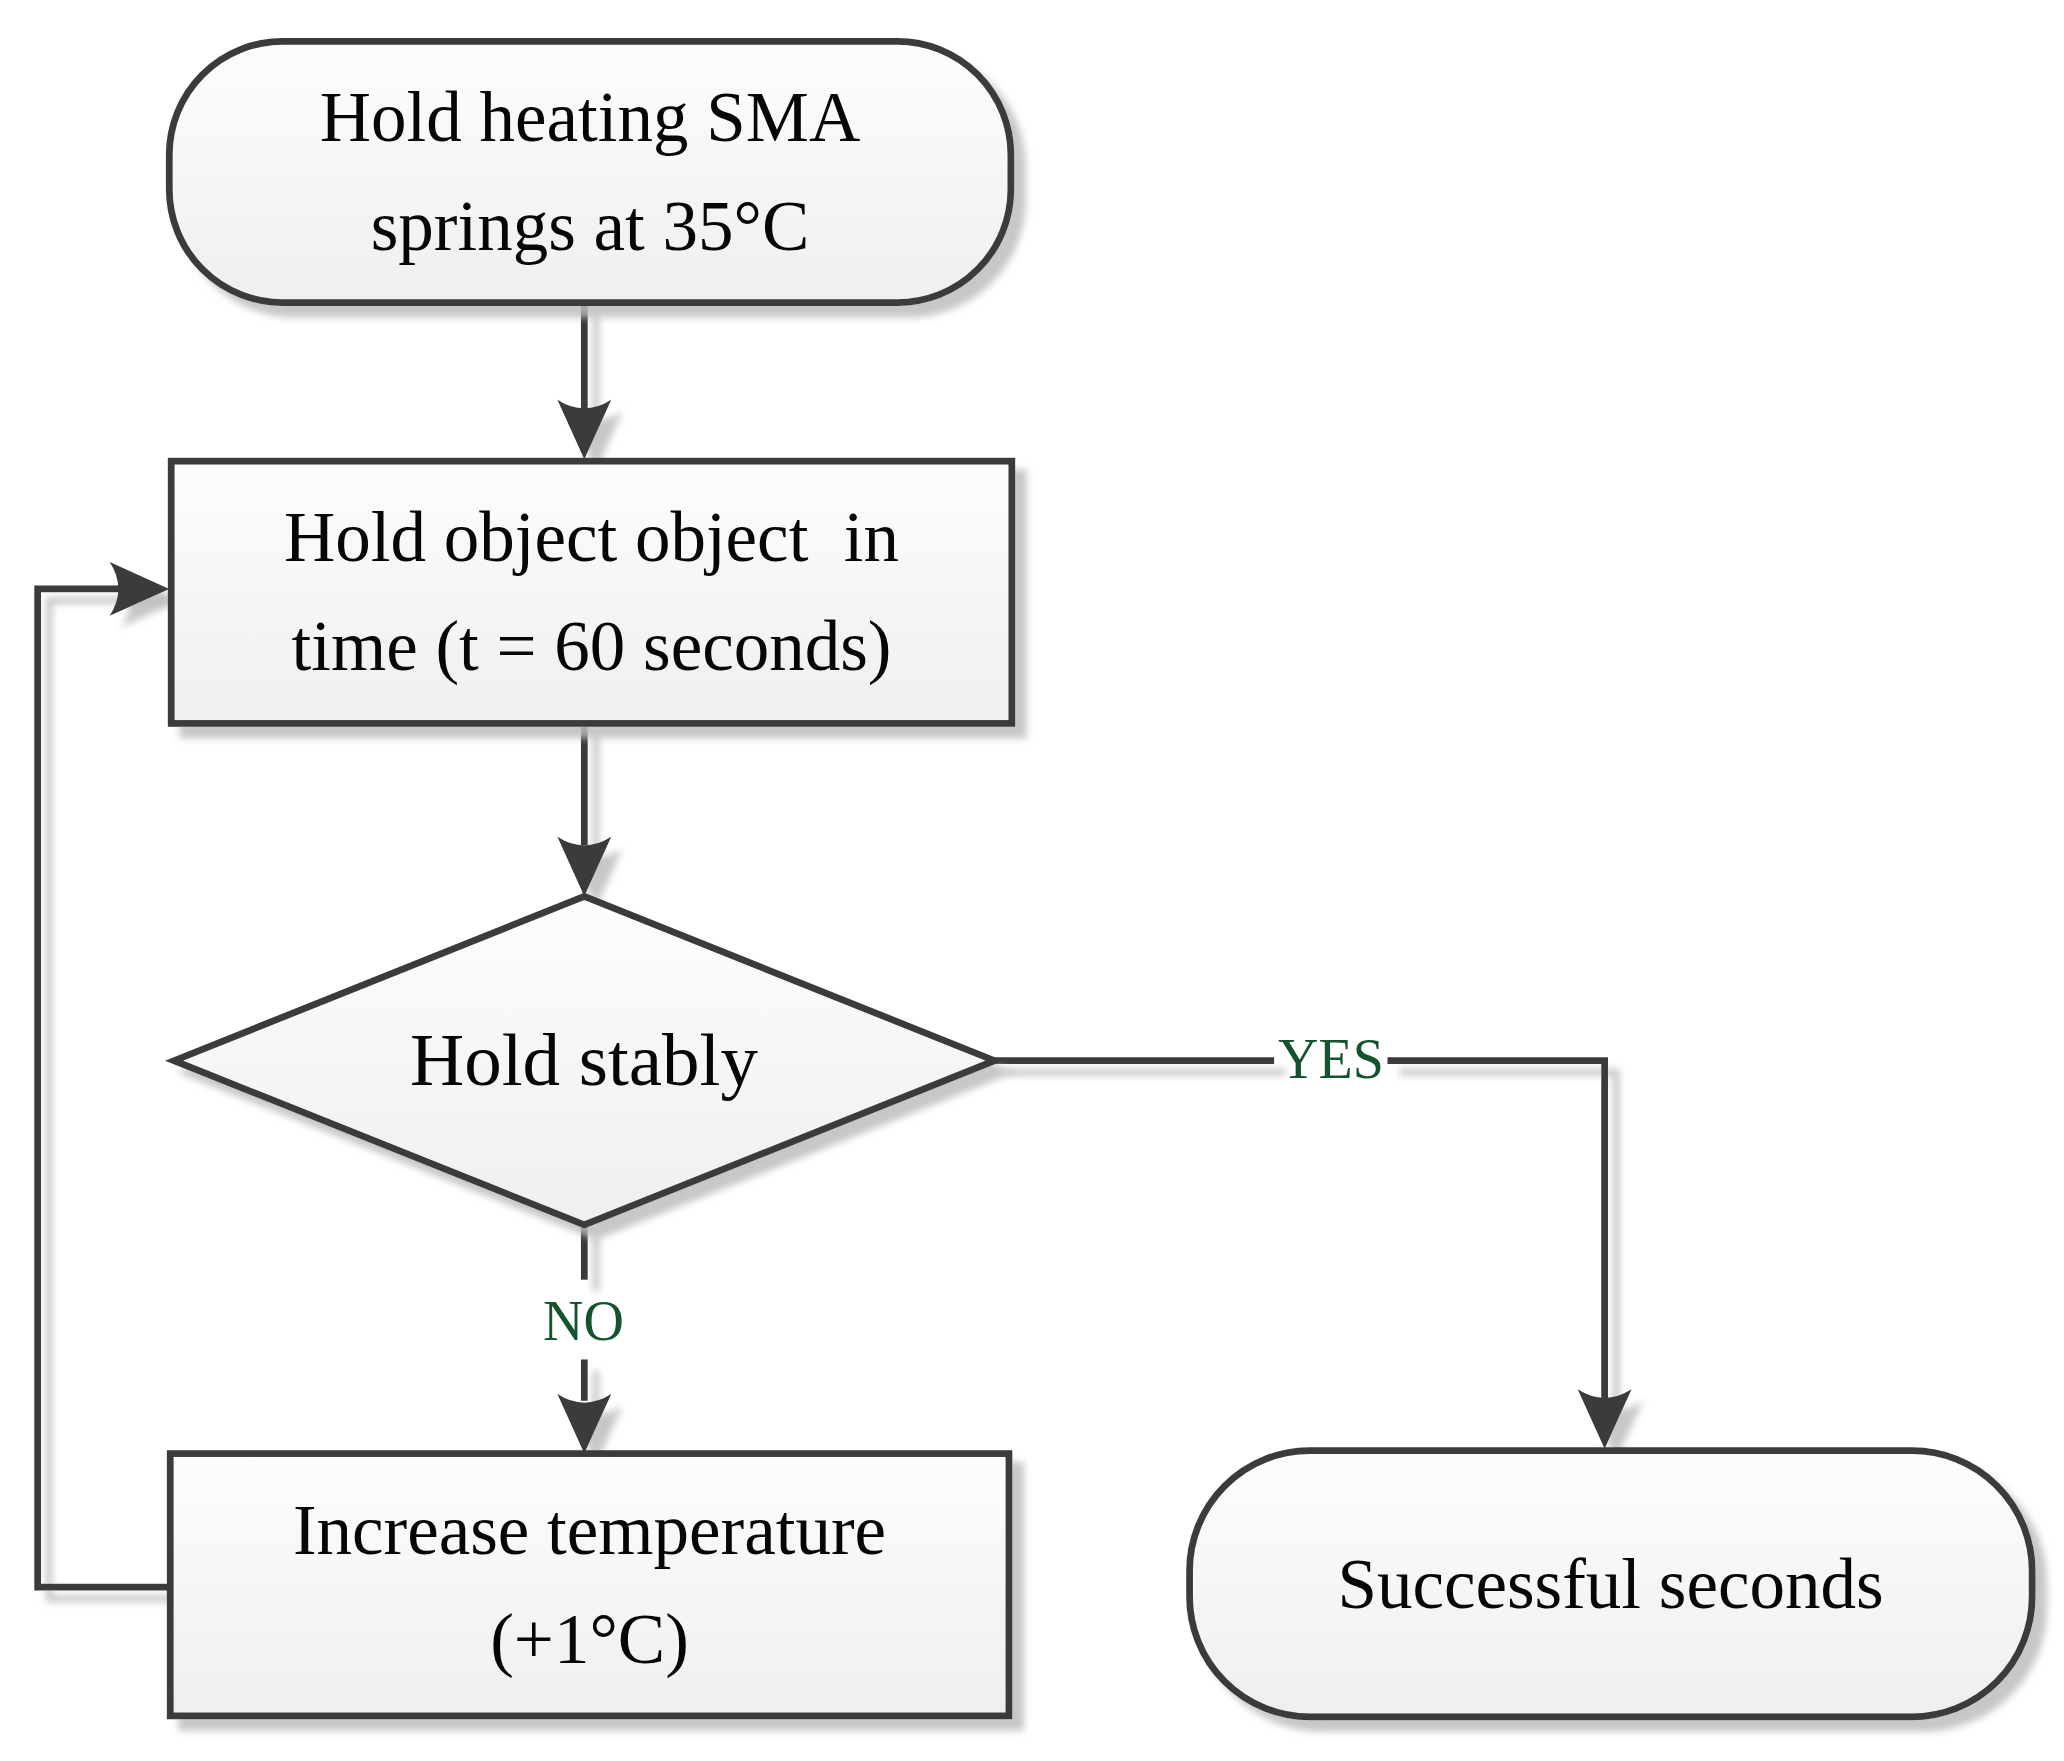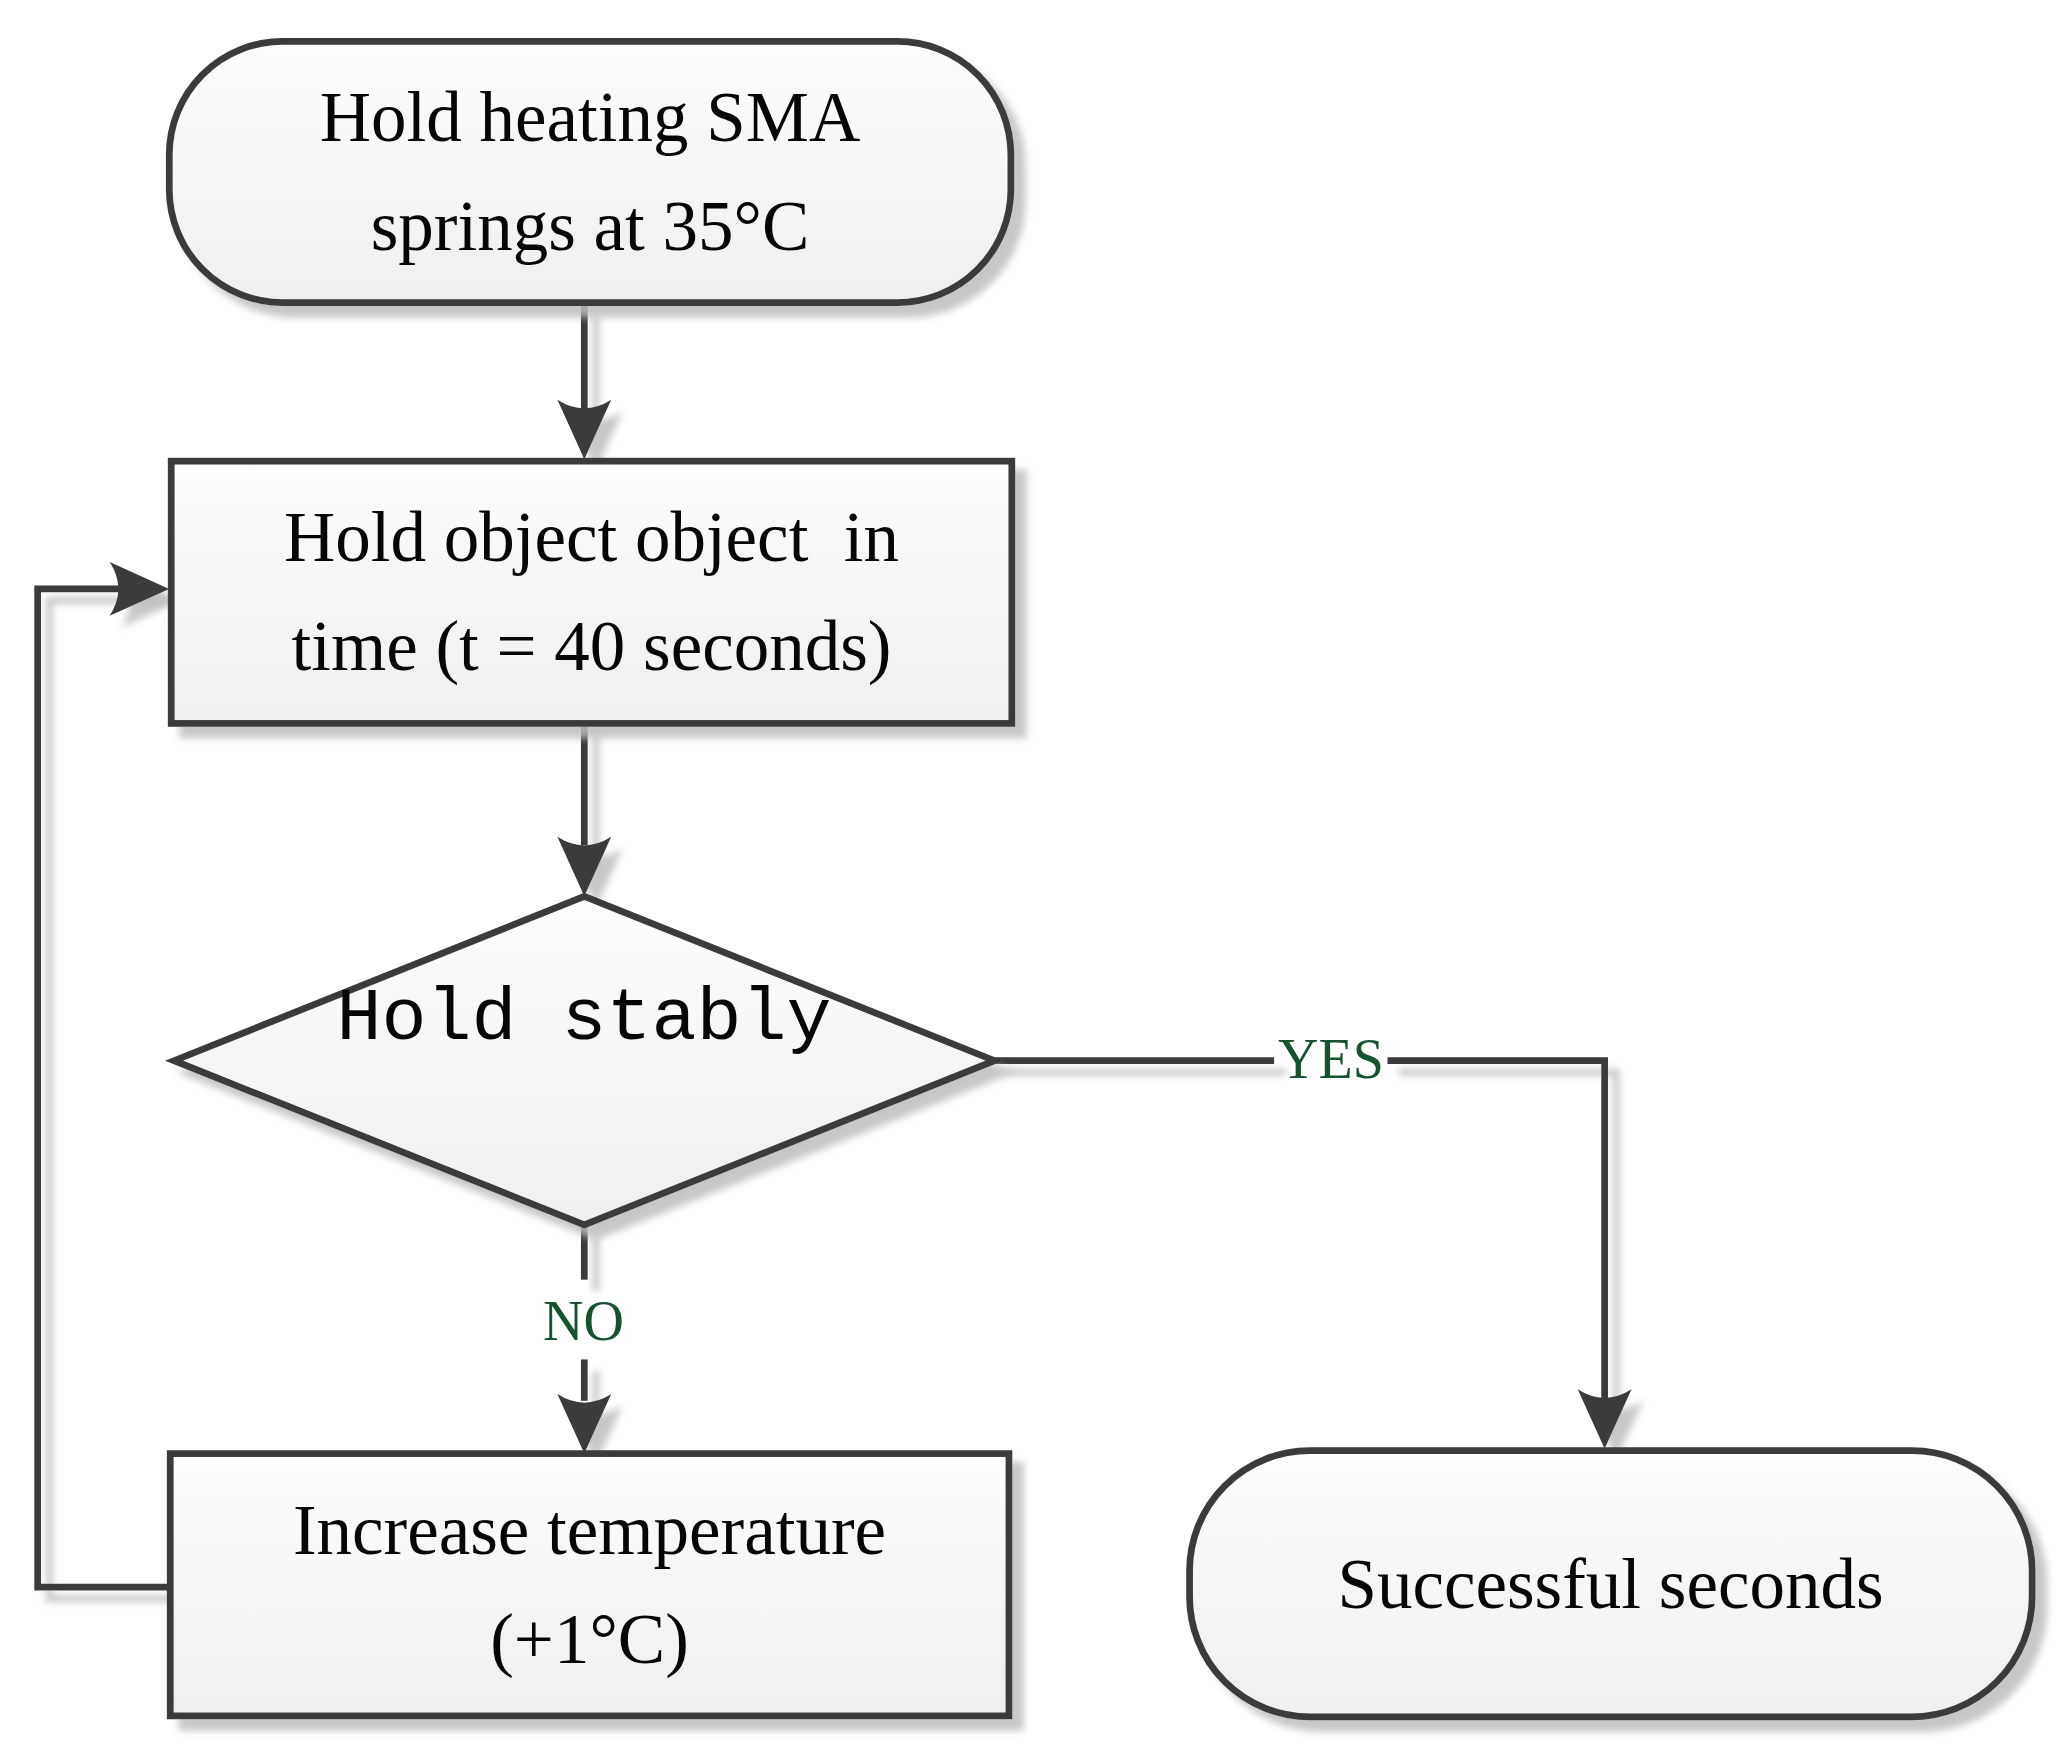--- a/index.html
+++ b/index.html
@@ -90,24 +90,24 @@
     </g>
   </svg>
 
   <div class="node-label" style="left:169px; top:41px; width:842px; height:261px;">
     <span>Hold heating SMA</span>
     <span>springs at 35°C</span>
   </div>
 
   <div class="node-label" style="left:171px; top:461px; width:841px; height:262px;">
     <span>Hold object object  in</span>
-    <span>time (t = 40 seconds)</span>
+    <span>time (t = 60 seconds)</span>
   </div>
 
-  <div class="node-label decision-label" style="left:174px; top:856px; width:820px; height:329px;font-family:Liberation Mono, monospace;">Hold stably</div>
+  <div class="node-label decision-label" style="left:174px; top:896px; width:820px; height:329px;">Hold stably</div>
 
   <div class="node-label" style="left:170px; top:1454px; width:839px; height:262px;text-align:right;">
     <span>Increase temperature</span>
     <span>(+1°C)</span>
   </div>
 
   <div class="node-label" style="left:1189px; top:1451px; width:843px; height:266px;">Successful seconds</div>
 
   <div class="edge-label" style="left:1254px; top:1016px; width:154px; height:86px;">YES</div>
 

